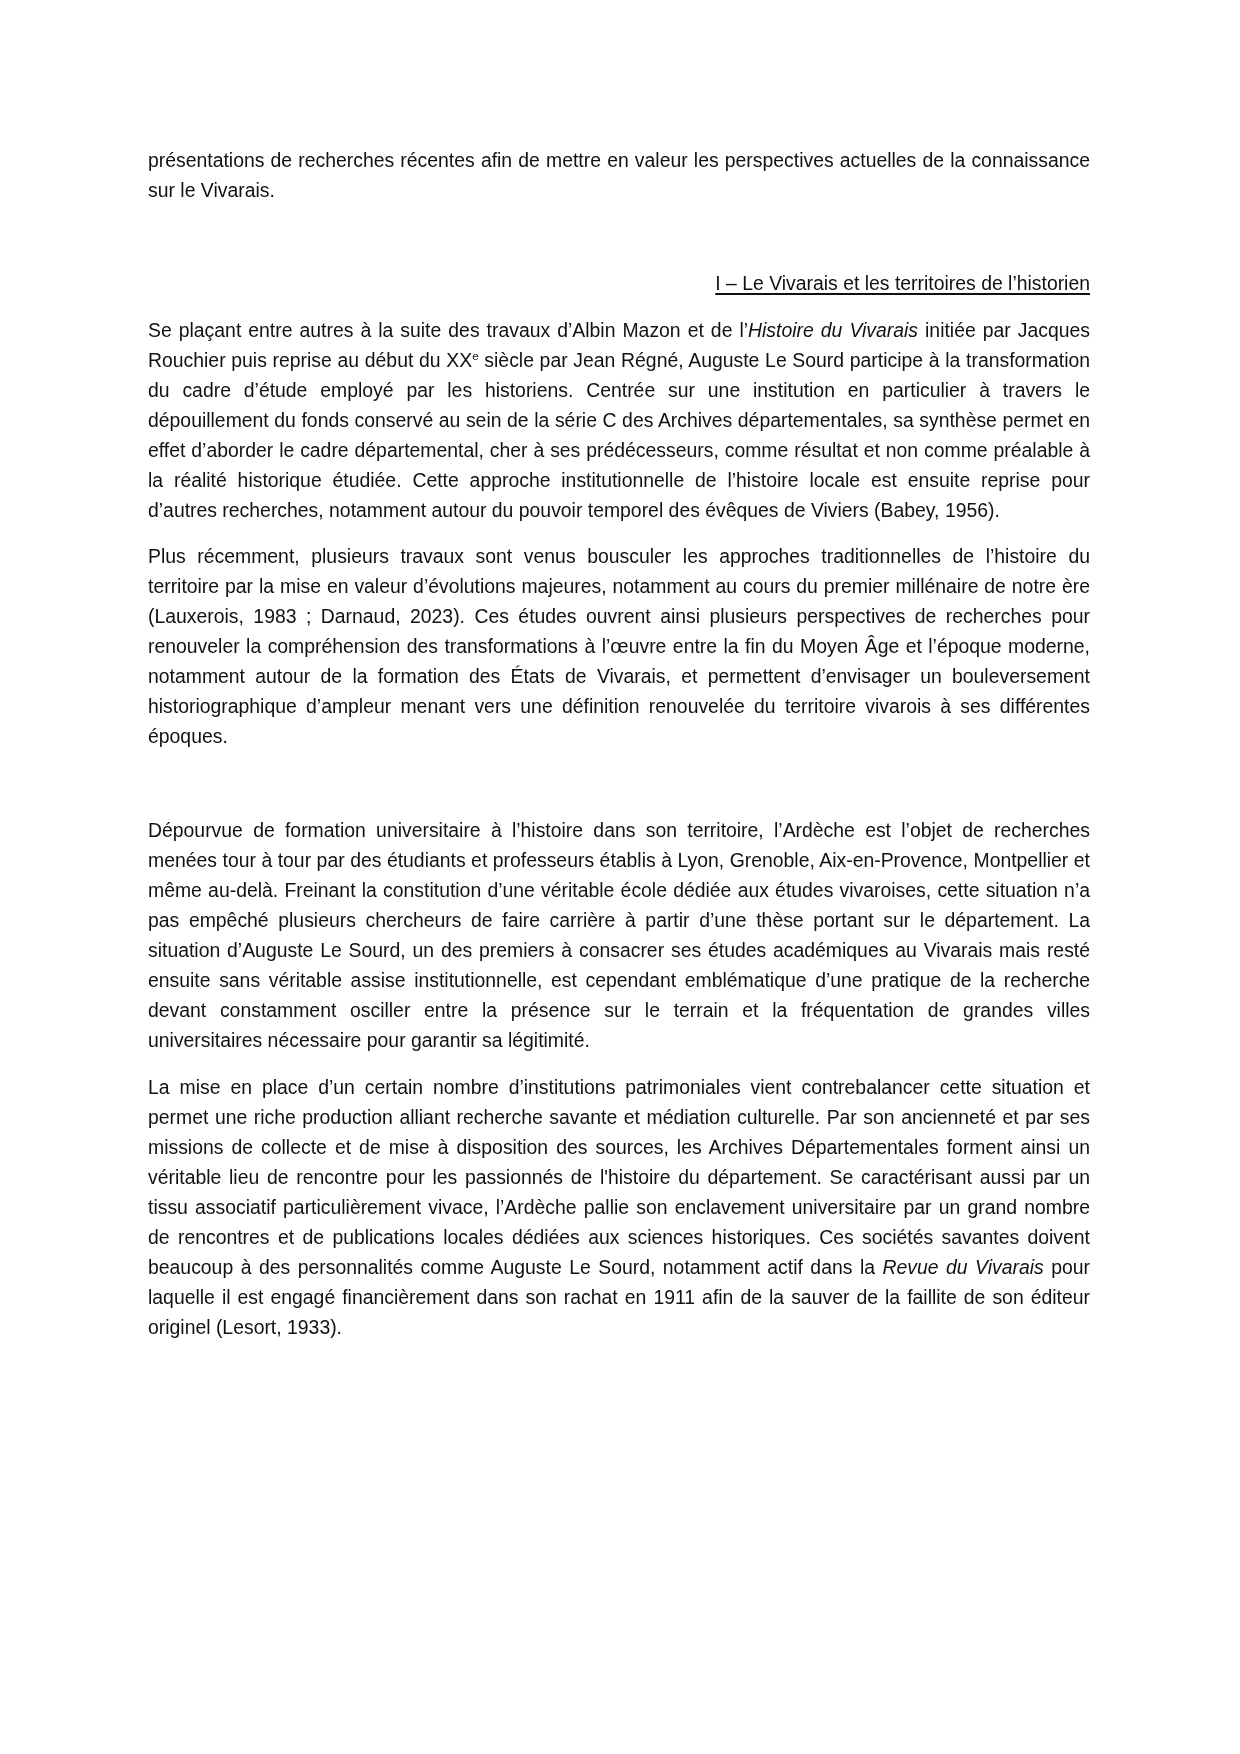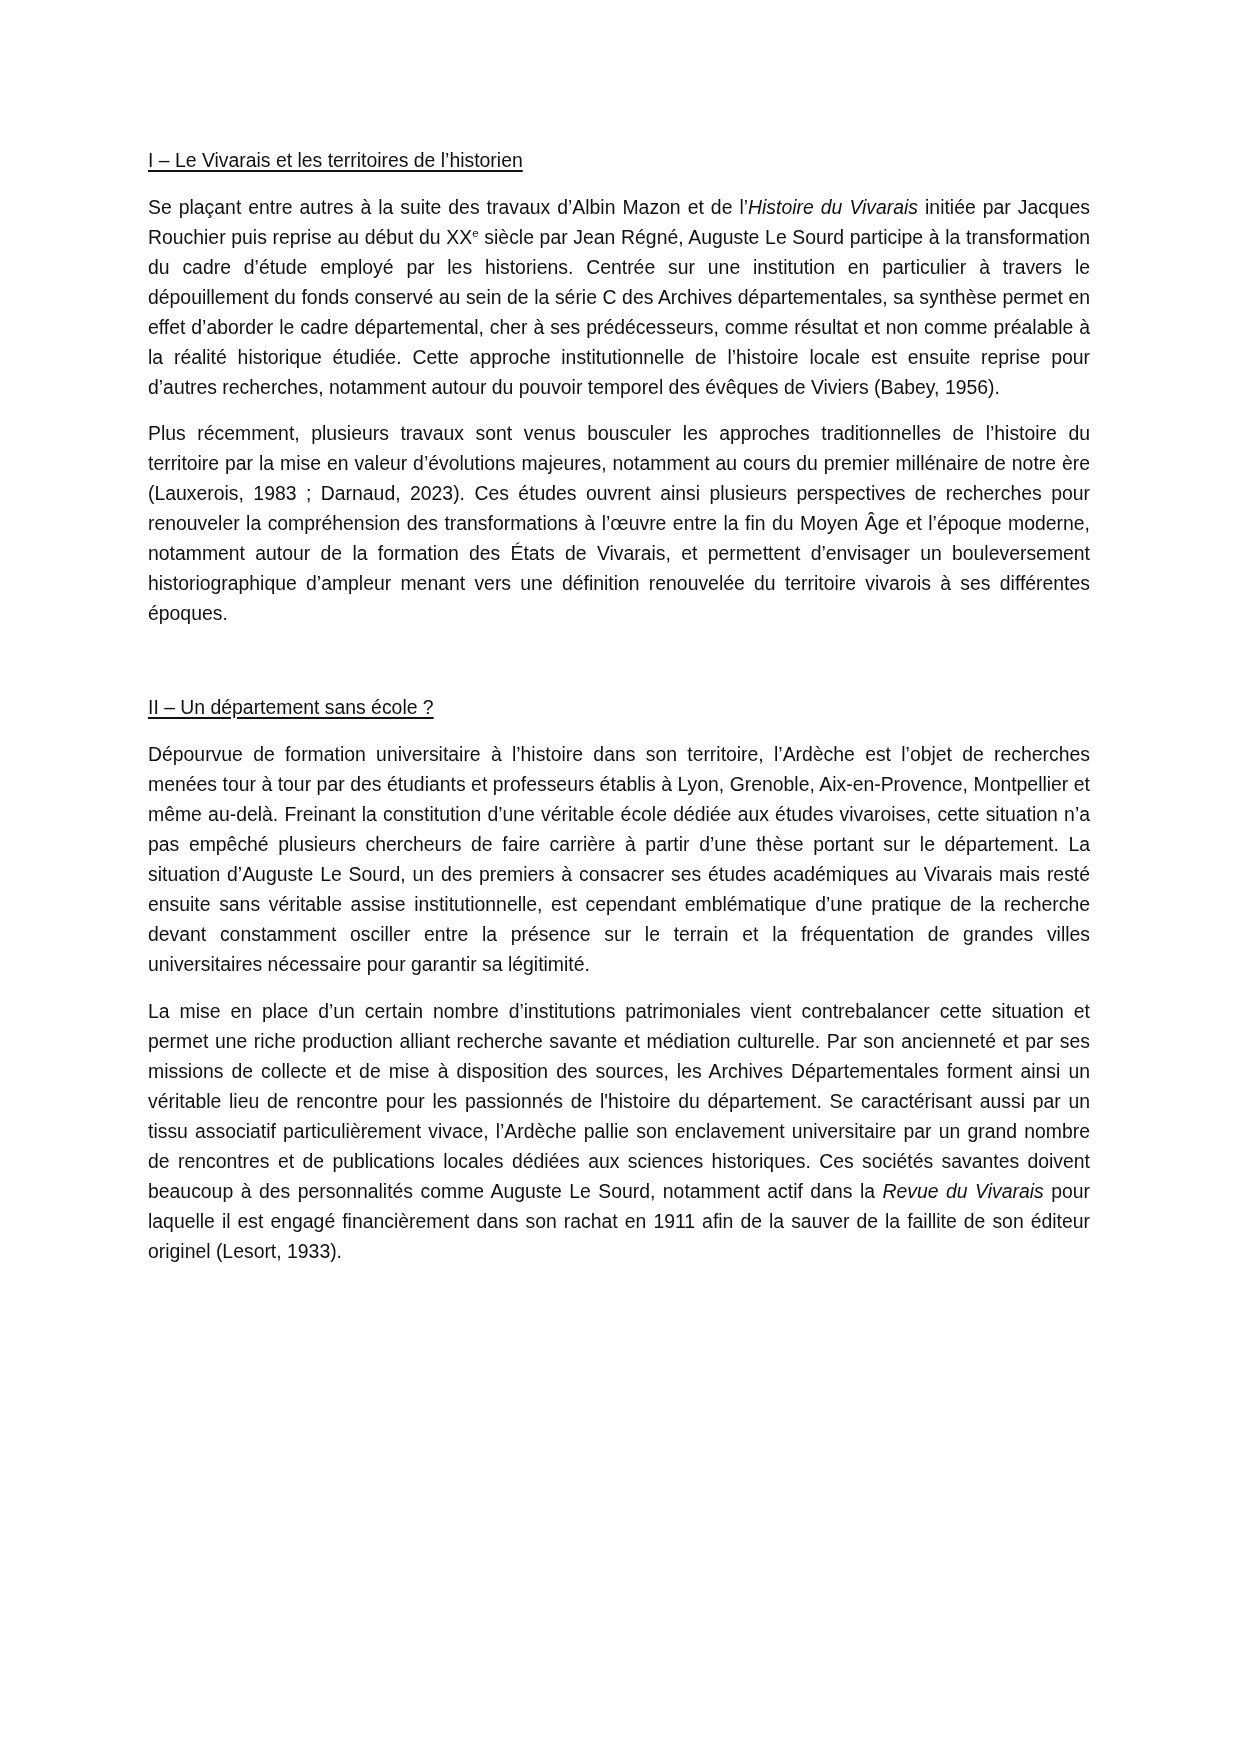--- a/index.html
+++ b/index.html
@@ -38,26 +38,26 @@
       font-weight: normal;
     }
     sup { font-size: 0.6em; line-height: 0; vertical-align: super; }
     em { }
   </style>
 </head>
 <body>
 
 <div class="page">
 
+  <p class="para" style="margin-bottom: 63px;">présentations de recherches récentes afin de mettre en valeur les perspectives actuelles de la connaissance sur le Vivarais.</p>
 
-  <h2 class="heading" style="margin-bottom: 17px;">I – Le Vivarais et les territoires de l’historien</h2>
+  <h2 class="heading" style="margin-bottom: 17px; text-align: right;">I – Le Vivarais et les territoires de l’historien</h2>
 
   <p class="para" style="margin-bottom: 16px;"><span>Se plaçant entre autres à la suite des travaux d’Albin Mazon et de l’</span><em>Histoire du Vivarais</em><span> initiée par Jacques Rouchier puis reprise au début du XX</span><sup>e</sup><span> siècle par Jean Régné, Auguste Le Sourd participe à la transformation du cadre d’étude employé par les historiens. Centrée sur une institution en particulier à travers le dépouillement du fonds conservé au sein de la série C des Archives départementales, sa synthèse permet en effet d’aborder le cadre départemental, cher à ses prédécesseurs, comme résultat et non comme préalable à la réalité historique étudiée. Cette approche institutionnelle de l’histoire locale est ensuite reprise pour d’autres recherches, notamment autour du pouvoir temporel des évêques de Viviers (Babey, 1956).</span></p>
 
   <p class="para" style="margin-bottom: 64px;">Plus récemment, plusieurs travaux sont venus bousculer les approches traditionnelles de l’histoire du territoire par la mise en valeur d’évolutions majeures, notamment au cours du premier millénaire de notre ère (Lauxerois, 1983 ; Darnaud, 2023). Ces études ouvrent ainsi plusieurs perspectives de recherches pour renouveler la compréhension des transformations à l’œuvre entre la fin du Moyen Âge et l’époque moderne, notamment autour de la formation des États de Vivarais, et permettent d’envisager un bouleversement historiographique d’ampleur menant vers une définition renouvelée du territoire vivarois à ses différentes époques.</p>
 
-  <h2 class="heading" style="margin-bottom: 17px;">II – Un département sans école ?</h2>
 
   <p class="para" style="margin-bottom: 17px;">Dépourvue de formation universitaire à l’histoire dans son territoire, l’Ardèche est l’objet de recherches menées tour à tour par des étudiants et professeurs établis à Lyon, Grenoble, Aix-en-Provence, Montpellier et même au-delà. Freinant la constitution d’une véritable école dédiée aux études vivaroises, cette situation n’a pas empêché plusieurs chercheurs de faire carrière à partir d’une thèse portant sur le département. La situation d’Auguste Le Sourd, un des premiers à consacrer ses études académiques au Vivarais mais resté ensuite sans véritable assise institutionnelle, est cependant emblématique d’une pratique de la recherche devant constamment osciller entre la présence sur le terrain et la fréquentation de grandes villes universitaires nécessaire pour garantir sa légitimité.</p>
 
   <p class="para"><span>La mise en place d’un certain nombre d’institutions patrimoniales vient contrebalancer cette situation et permet une riche production alliant recherche savante et médiation culturelle. Par son ancienneté et par ses missions de collecte et de mise à disposition des sources, les Archives Départementales forment ainsi un véritable lieu de rencontre pour les passionnés de l'histoire du département. Se caractérisant aussi par un tissu associatif particulièrement vivace, l’Ardèche pallie son enclavement universitaire par un grand nombre de rencontres et de publications locales dédiées aux sciences historiques. Ces sociétés savantes doivent beaucoup à des personnalités comme Auguste Le Sourd, notamment actif dans la </span><em>Revue du Vivarais</em><span> pour laquelle il est engagé financièrement dans son rachat en 1911 afin de la sauver de la faillite de son éditeur originel (Lesort, 1933).</span></p>
 
 </div>
 
 </body></html>

